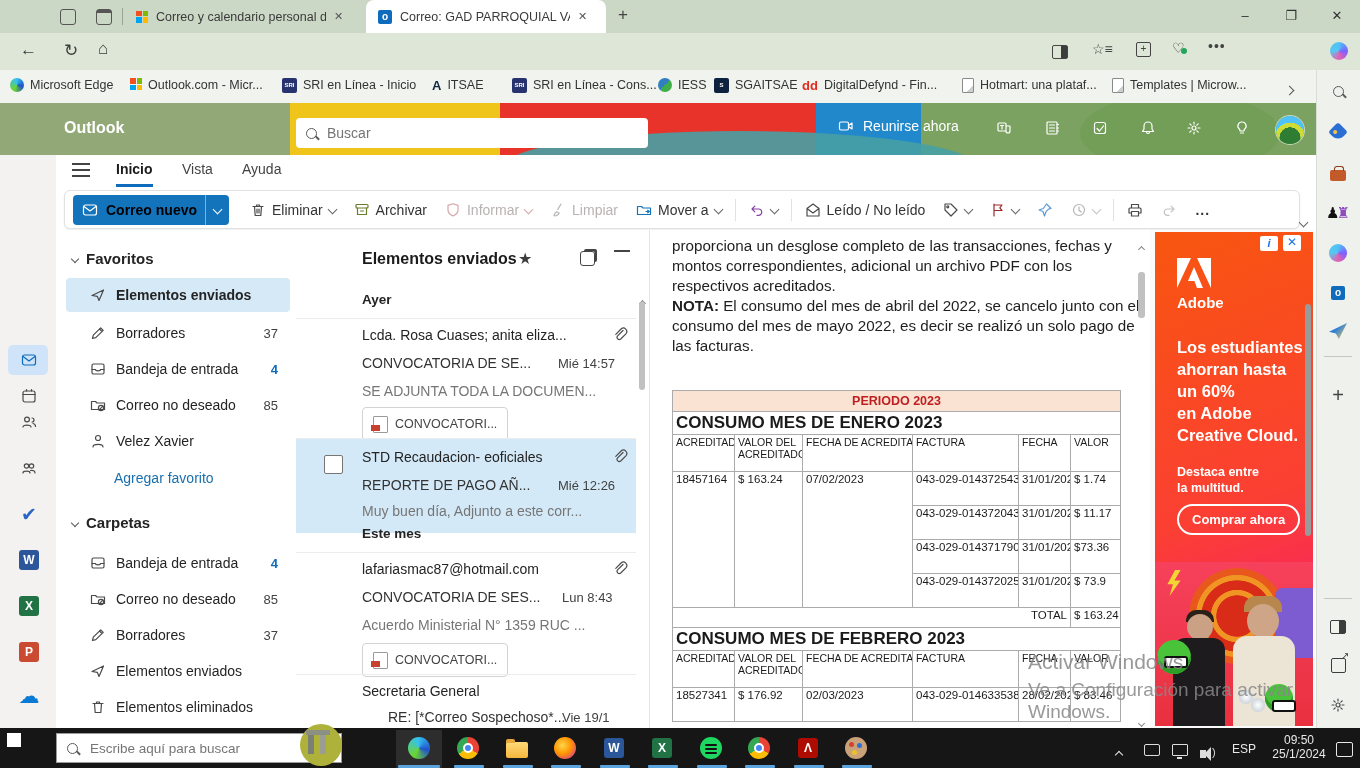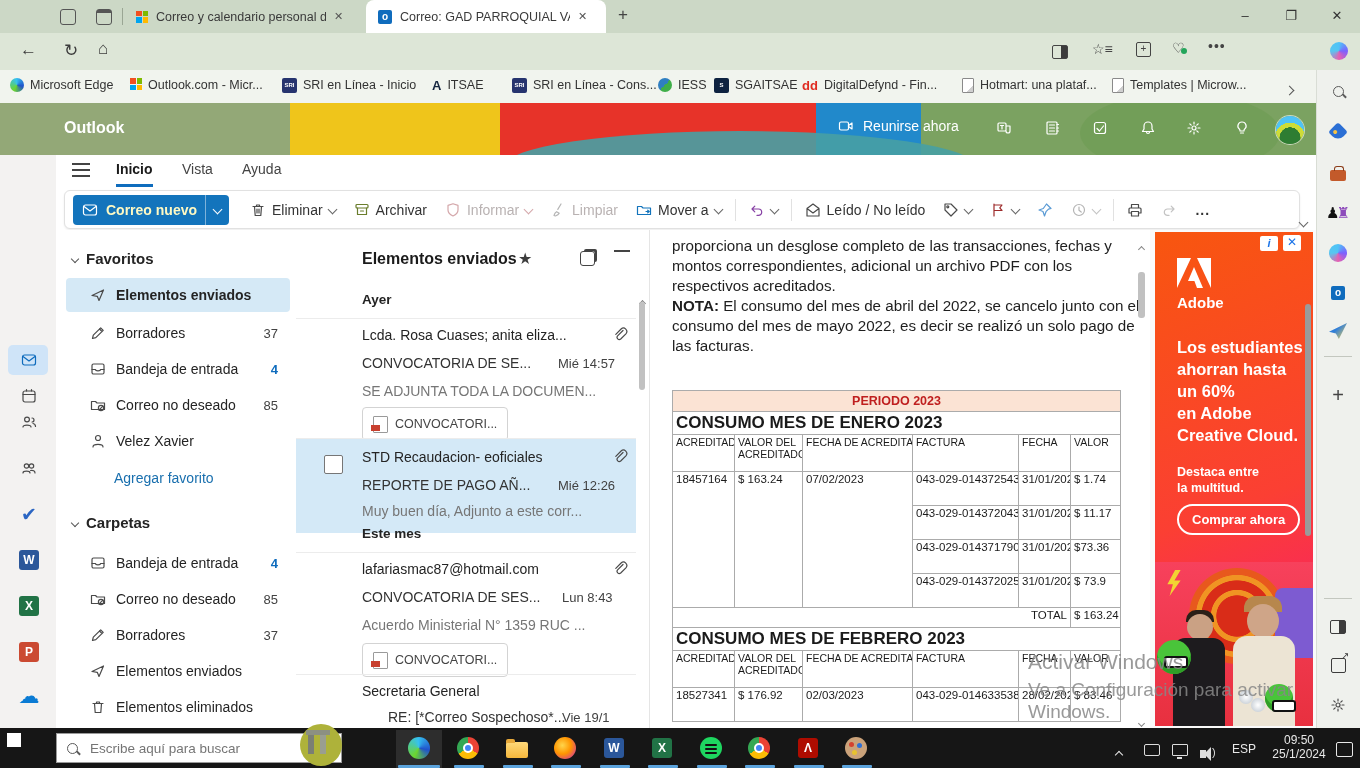--- a/index.html
+++ b/index.html
@@ -51,21 +51,21 @@
   .railsel{left:8px;top:190px;width:40px;height:30px;background:#cfe4f8;border-radius:5px;}
   .doctile{width:20px;height:20px;border-radius:3px;color:#fff;font-weight:bold;font-size:12px;text-align:center;line-height:20px;}
   
   .ribbon{left:56px;top:155px;width:1260px;height:33px;background:#fff;}
   .rtab{font-size:14px;color:#444;}
   .rtab.on{font-weight:bold;color:#1b1b1b;border-bottom:3px solid #0f6cbd;padding-bottom:7px;}
   .cmdwrap{left:64px;top:190px;width:1234px;height:37px;background:#fff;border:1px solid #e1e1e1;border-radius:6px;box-shadow:0 1px 2px rgba(0,0,0,.08);display:flex;align-items:center;}
   .cbtn{display:flex;align-items:center;gap:6px;font-size:14px;color:#333;padding:0 9px;height:30px;}
   .cbtn.dis{color:#b9b2b2;}
   .sep{width:1px;height:22px;background:#e1e1e1;margin:0 4px;}
-  .primary{background:#1374bc;color:#fef9c3;border-radius:4px;margin-left:8px;display:flex;align-items:center;height:30px;}
+  .primary{background:#1374bc;color:#000000;border-radius:4px;margin-left:8px;display:flex;align-items:center;height:30px;}
   .primary .lbl{font-size:14px;font-weight:bold;padding:0 8px;}
   .primary .dd{border-left:1px solid rgba(255,255,255,.45);padding:0 8px;height:30px;display:flex;align-items:center;}
   svg.ic{width:16px;height:16px;stroke:#4a4a4a;fill:none;stroke-width:1.2;stroke-linecap:round;stroke-linejoin:round;}
   
   .folders{left:56px;top:230px;width:240px;height:498px;background:#fff;}
   .sechead{display:flex;align-items:center;gap:8px;font-size:15px;font-weight:bold;color:#242424;}
   .fitem{position:absolute;left:10px;width:224px;height:34px;display:flex;align-items:center;gap:10px;font-size:14px;color:#242424;padding-left:24px;box-sizing:border-box;}
   .fitem .cnt{margin-left:auto;margin-right:12px;font-size:13px;color:#424242;}
   .fitem .cnt.blue{color:#0f6cbd;font-weight:bold;}
   .fitem.sel{background:#d5e9f6;border-radius:4px;font-weight:bold;}
@@ -261,20 +261,24 @@
         <span>Templates | Microw...</span>
       </div>
     <div class="abs" style="left:1286px;top:10px;color:#555;"><span class="cv cvr"></span></div>
   </div>
 
   <div class="abs oheader">
     <div class="teal"></div>
       <div class="dkg"></div>
     <div class="abs" style="left:21px;top:122px;position:absolute;left:21px;top:19px;"><span class="waffle"></span></div>
     <div class="abs" style="left:64px;top:16px;color:#fff;font-size:16px;font-weight:bold;">Outlook</div>
+  </div>
+  <div class="abs osearch">
+    <span class="mag"></span>
+    <input placeholder="Buscar" style="">
   </div>
   <div class="abs hic" style="left:838px;top:118px;display:flex;align-items:center;gap:9px;">
     <svg class="ic" style="stroke:#fff;">
         <rect x="1.5" y="4" width="9" height="8" rx="1.5"></rect>
         <path d="M10.5 7.5 14 5v6l-3.5-2.5z"></path>
       </svg>
     <span style="font-size:14px;">Reunirse ahora</span>
   </div>
   <div class="abs hic" style="left:996px;top:120px;"><svg class="ic" style="stroke:#fff;">
         <rect x="2" y="3" width="8" height="8" rx="1"></rect>

